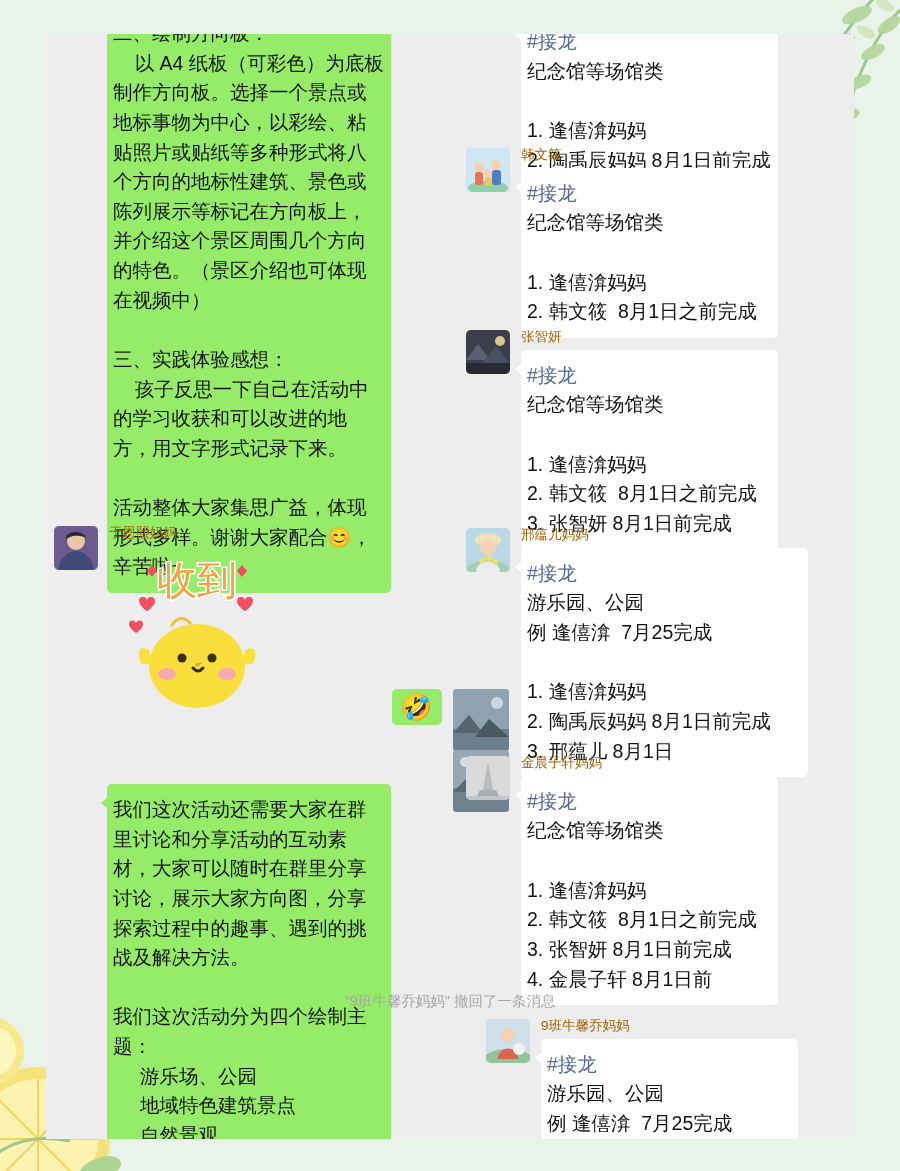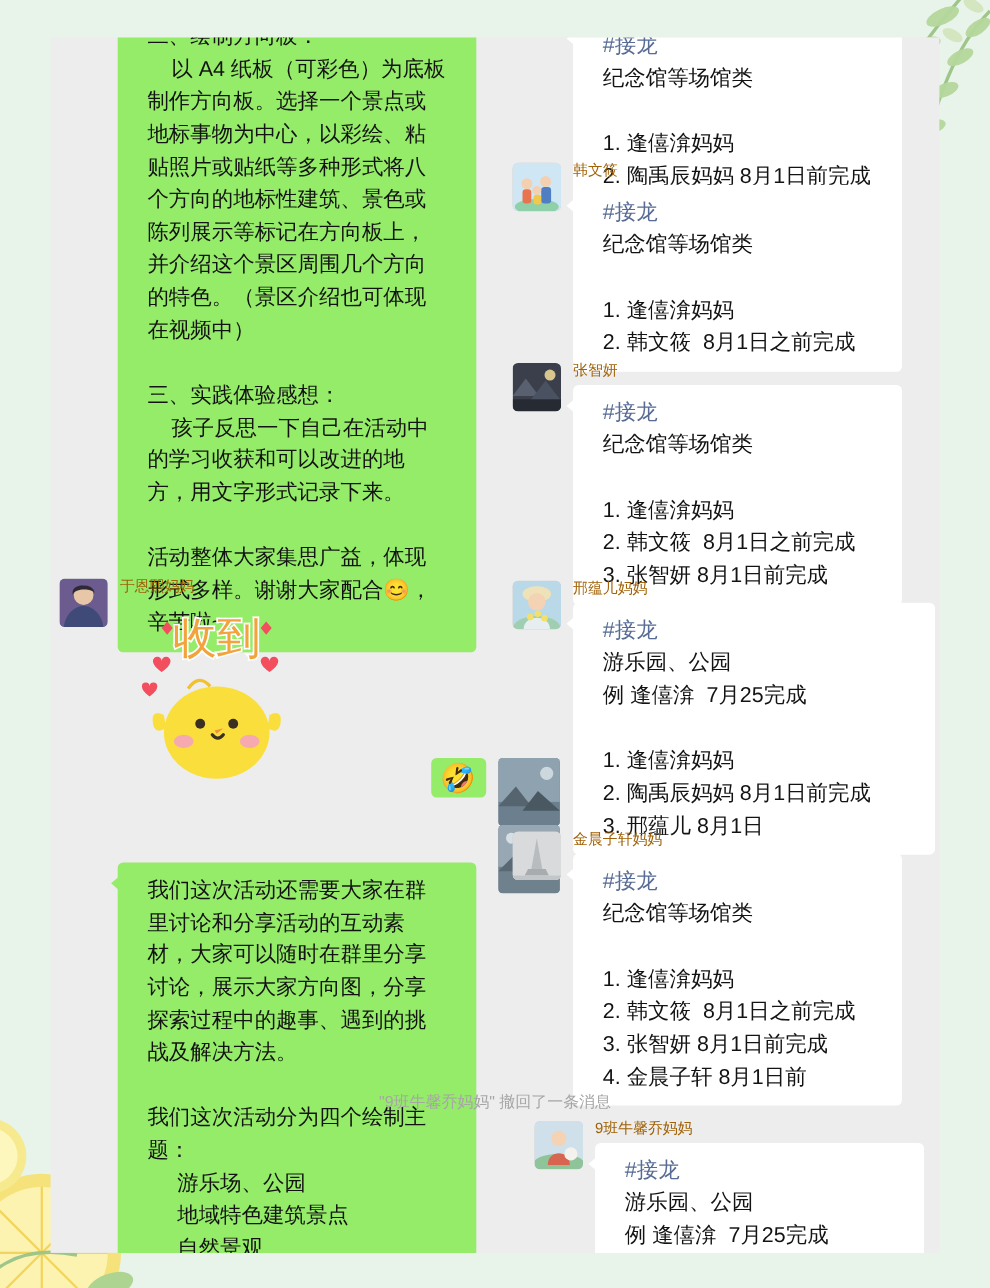--- a/index.html
+++ b/index.html
@@ -85,21 +85,21 @@
   .nick {
     font-size: 13.5px;
     color: #a16207;
     margin-bottom: 5px;
     line-height: 1.1;
   }
 
   .bubble {
     position: relative;
     border-radius: 5px;
-    padding: 11px 27px;
+    padding: 11px 6px;
     font-size: 19.5px;
     line-height: 1.52;
     color: #131313;
     white-space: pre-wrap;
     word-break: break-word;
   }
   .bubble.green { background: #95ec69; }
   .bubble.white { background: #ffffff; }
 
   .bubble.green::before {

